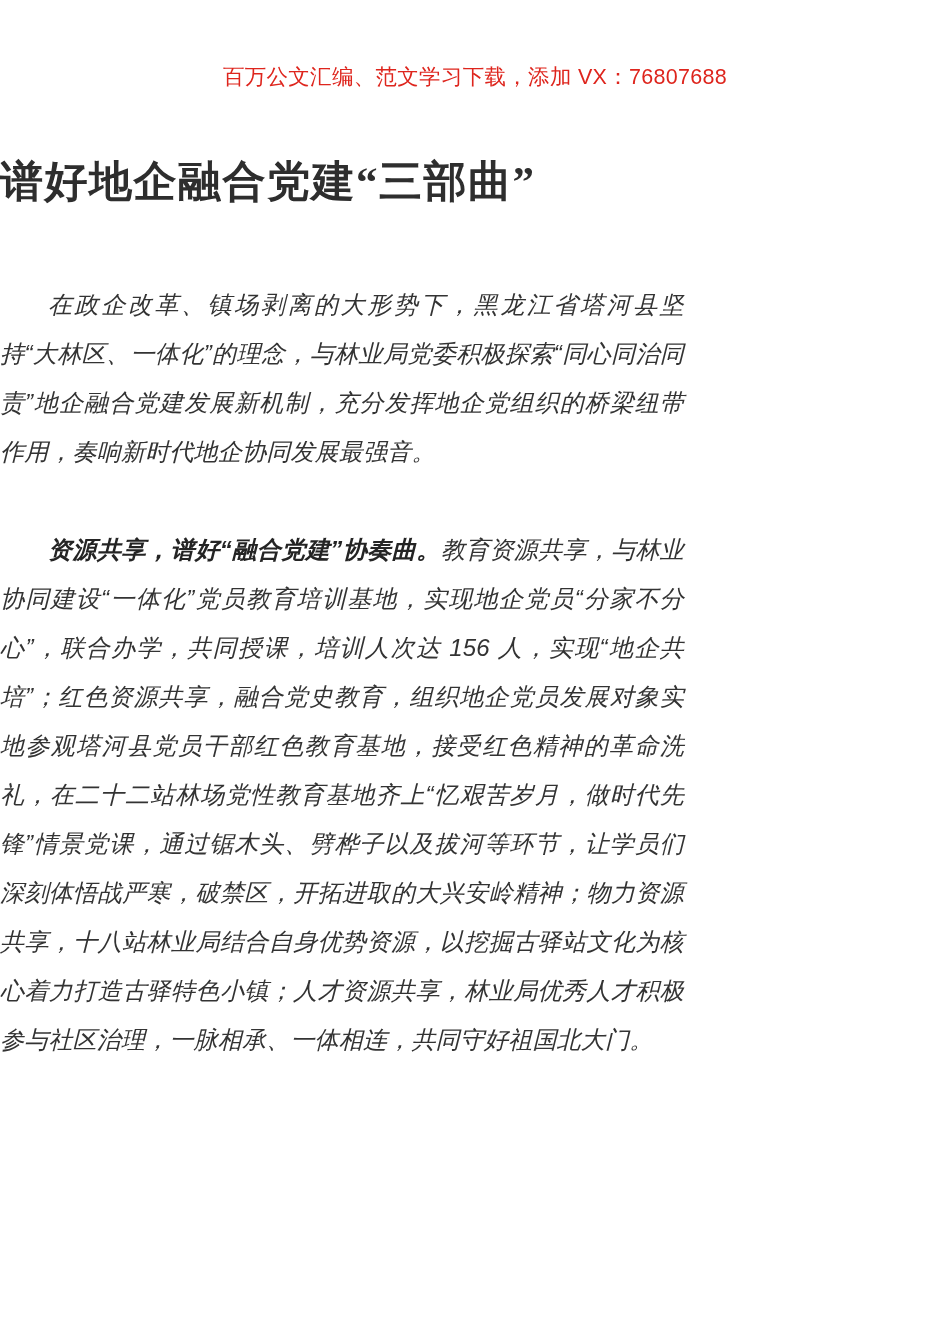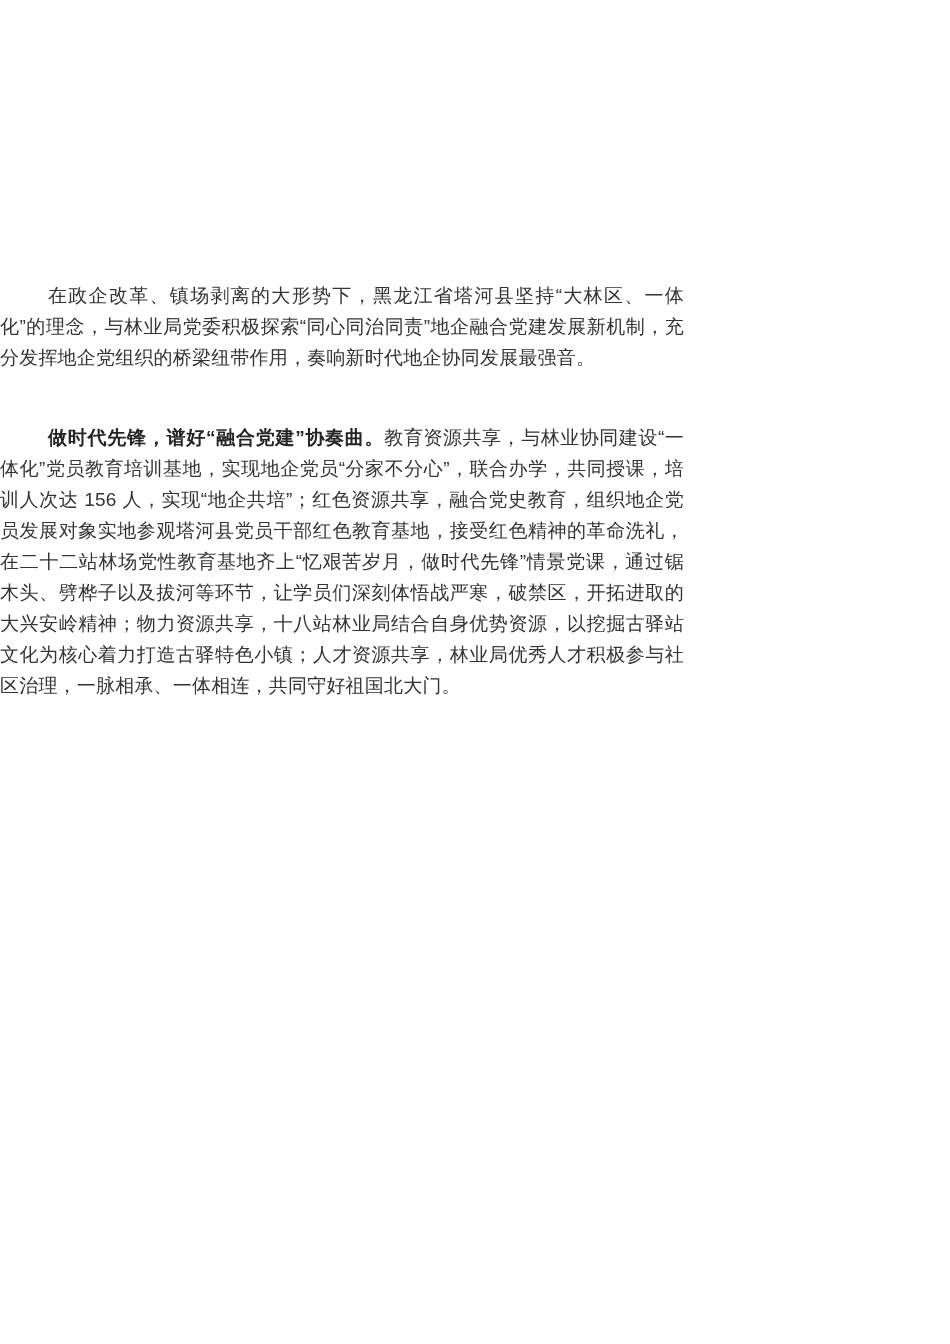--- a/index.html
+++ b/index.html
@@ -61,48 +61,51 @@
   .doc-body {
     position: absolute;
     top: 280px;
     left: 0;
     width: 684px;
   }
 
   .para {
     margin: 0 0 49px 0;
     font-family: "Liberation Sans", "DejaVu Sans", sans-serif;
-    font-size: 19px;
-    line-height: 31px;
+    font-size: 24px;
+    line-height: 49px;
     color: #333333;
     text-align: justify;
     text-justify: inter-ideograph;
     text-indent: 48px;
     letter-spacing: 0.2px;
+    font-style: italic;
   }
   .para:last-child { margin-bottom: 0; }
 
   .para .lead {
     font-weight: 700;
     color: #242424;
     letter-spacing: 0.4px;
   }
 </style>
 </head>
 <body>
 
 <div class="page">
 
+  <div class="promo-header">百万公文汇编、范文学习下载，添加 VX：76807688</div>
 
+  <h1 class="doc-title">谱好地企融合党建“三部曲”</h1>
 
   <div class="doc-body">
 
     <p class="para">
       <span class="body">在政企改革、镇场剥离的大形势下，黑龙江省塔河县坚持“大林区、一体化”的理念，与林业局党委积极探索“同心同治同责”地企融合党建发展新机制，充分发挥地企党组织的桥梁纽带作用，奏响新时代地企协同发展最强音。</span>
     </p>
 
     <p class="para">
-      <span class="lead">做时代先锋，谱好“融合党建”协奏曲。</span><span class="body">教育资源共享，与林业协同建设“一体化”党员教育培训基地，实现地企党员“分家不分心”，联合办学，共同授课，培训人次达 156 人，实现“地企共培”；红色资源共享，融合党史教育，组织地企党员发展对象实地参观塔河县党员干部红色教育基地，接受红色精神的革命洗礼，在二十二站林场党性教育基地齐上“忆艰苦岁月，做时代先锋”情景党课，通过锯木头、劈桦子以及拔河等环节，让学员们深刻体悟战严寒，破禁区，开拓进取的大兴安岭精神；物力资源共享，十八站林业局结合自身优势资源，以挖掘古驿站文化为核心着力打造古驿特色小镇；人才资源共享，林业局优秀人才积极参与社区治理，一脉相承、一体相连，共同守好祖国北大门。</span>
+      <span class="lead">资源共享，谱好“融合党建”协奏曲。</span><span class="body">教育资源共享，与林业协同建设“一体化”党员教育培训基地，实现地企党员“分家不分心”，联合办学，共同授课，培训人次达 156 人，实现“地企共培”；红色资源共享，融合党史教育，组织地企党员发展对象实地参观塔河县党员干部红色教育基地，接受红色精神的革命洗礼，在二十二站林场党性教育基地齐上“忆艰苦岁月，做时代先锋”情景党课，通过锯木头、劈桦子以及拔河等环节，让学员们深刻体悟战严寒，破禁区，开拓进取的大兴安岭精神；物力资源共享，十八站林业局结合自身优势资源，以挖掘古驿站文化为核心着力打造古驿特色小镇；人才资源共享，林业局优秀人才积极参与社区治理，一脉相承、一体相连，共同守好祖国北大门。</span>
     </p>
 
   </div>
 
 </div>
 
 </body></html>

